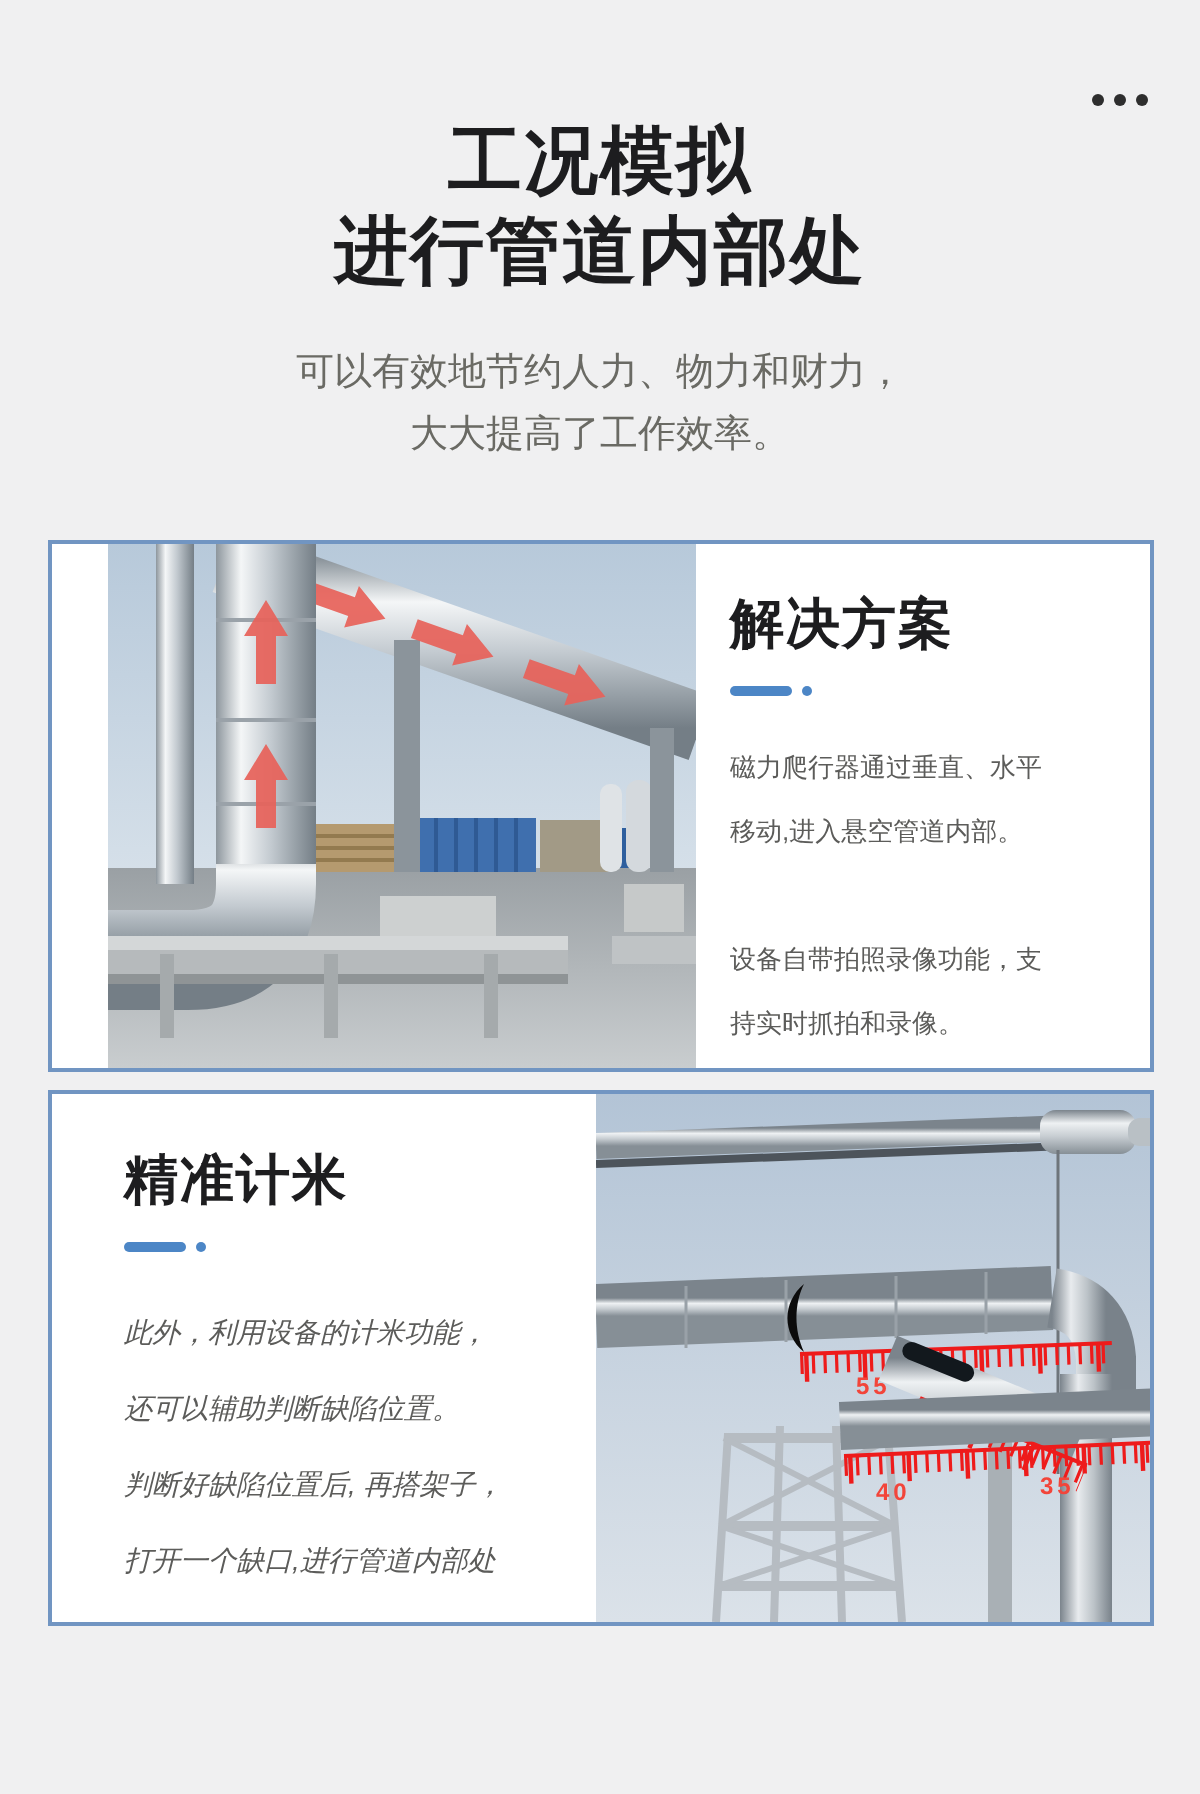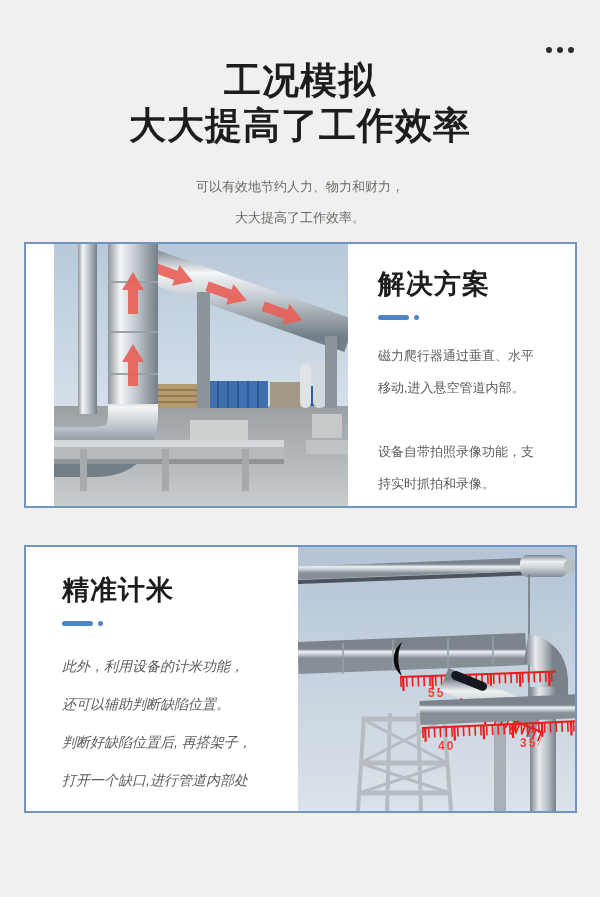--- a/index.html
+++ b/index.html
@@ -9,26 +9,26 @@
   
   .more{position:absolute;top:42px;right:20px;width:40px;height:16px;cursor:pointer;}
   .more .dots{position:absolute;top:5px;left:17px;width:6px;height:6px;border-radius:50%;background:#2e2e2e;
     box-shadow:-11px 0 0 #2e2e2e,11px 0 0 #2e2e2e;}
 
   
   .title{position:absolute;top:58px;left:0;width:600px;margin:0;text-align:center;
     font-size:37px;line-height:45px;font-weight:700;color:#1d1d1f;letter-spacing:1px;}
   .title span{display:block;}
   .subtitle{position:absolute;top:171px;left:0;width:600px;margin:0;text-align:center;
-    font-size:13px;line-height:31px;color:#6a6a64;white-space:pre-line;}
+    font-size:19px;line-height:31px;color:#6a6a64;white-space:pre-line;}
 
   
   .card{position:absolute;left:24px;width:553px;background:#ffffff;border:2px solid #7195c2;
     box-sizing:border-box;display:flex;overflow:hidden;}
-  .card1{top:242px;height:266px;gap:13px;}
+  .card1{top:270px;height:266px;}
   .card2{top:545px;height:268px;}
   .photo{flex:0 0 auto;line-height:0;margin-left:28px;}
   .card1 .photo{width:294px;height:262px;}
   .card2 .photo{width:305px;height:264px;}
   .panel{flex:1 1 auto;}
   .card1 .panel{padding:25px 4px 0 17px;}
   .card2 .panel{flex:0 0 244px;box-sizing:border-box;padding:28px 0 0 36px;}
   .panel h2{margin:0;font-size:27px;line-height:30px;color:#1d1d1f;letter-spacing:1px;font-weight:700;}
   .accent{margin-top:16px;display:flex;align-items:center;gap:5px;}
   .accent .bar{width:31px;height:5px;border-radius:3px;background:#4c86c6;}
@@ -42,21 +42,21 @@
 <body>
 
 <div id="page">
 
   <div class="more">
     <span class="dots"></span>
   </div>
 
   <h1 class="title">
     <span>工况模拟</span>
-    <span>大大提高了工作效率</span>
+    <span>进行管道内部处</span>
   </h1>
 
   <p class="subtitle">可以有效地节约人力、物力和财力，
 大大提高了工作效率。</p>
 
   <section class="card card1">
     <div class="photo">
       <svg viewBox="0 0 294 262" width="294" height="262" preserveAspectRatio="none">
         <defs>
           <linearGradient id="sky1" x1="0" y1="0" x2="0" y2="1">

